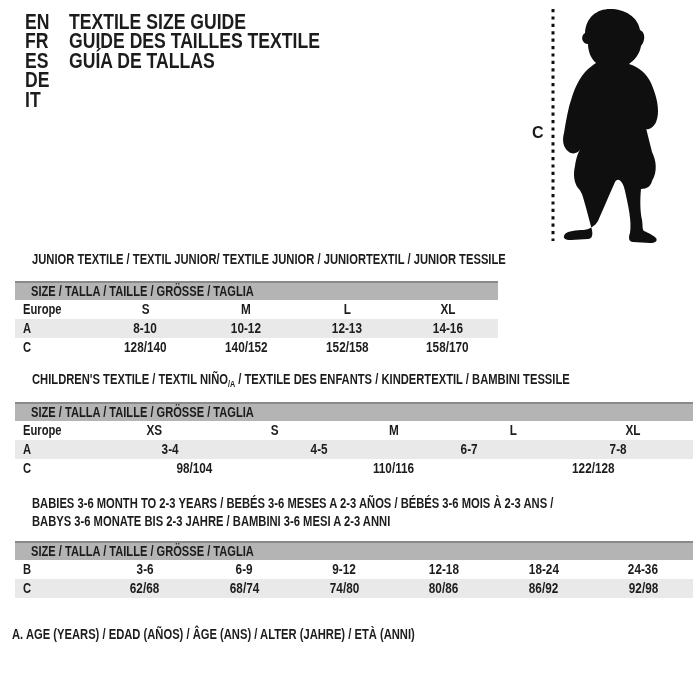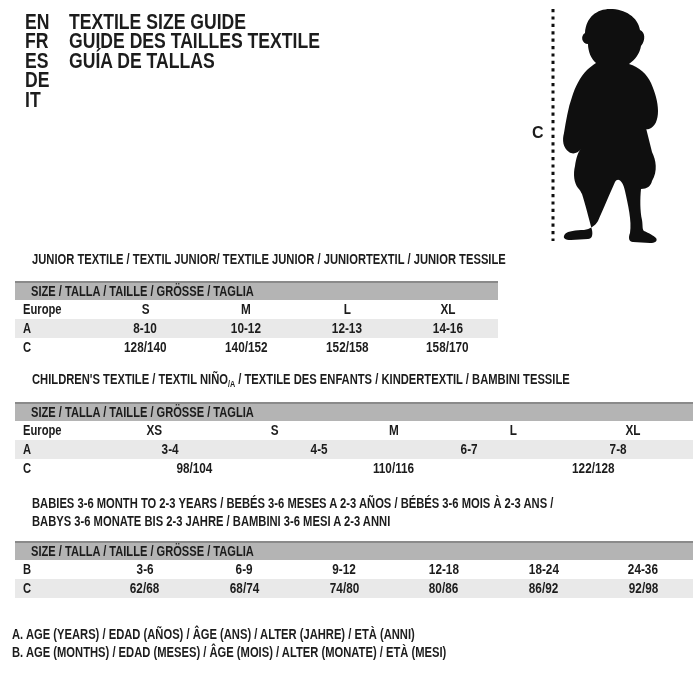--- a/index.html
+++ b/index.html
@@ -210,16 +210,15 @@
       <span class="tcell"><span class="sxc">68/74</span></span>
       <span class="tcell"><span class="sxc">74/80</span></span>
       <span class="tcell"><span class="sxc">80/86</span></span>
       <span class="tcell"><span class="sxc">86/92</span></span>
       <span class="tcell"><span class="sxc">92/98</span></span>
     </div>
   </div>
 
   <div class="legend">
     <div class="legend-line"><span class="sx">A. AGE (YEARS) / EDAD (AÑOS) / ÂGE (ANS) / ALTER (JAHRE) / ETÀ (ANNI)</span></div>
-    <div class="legend-line"><span class="sx">B. AGE (MONTHS) / EDAD (MESES) / ÂGE (MOIS) / ALTER (MONATE) / ETÀ (MESI)</span></div>
   </div>
 
 </div>
 
 </body></html>

